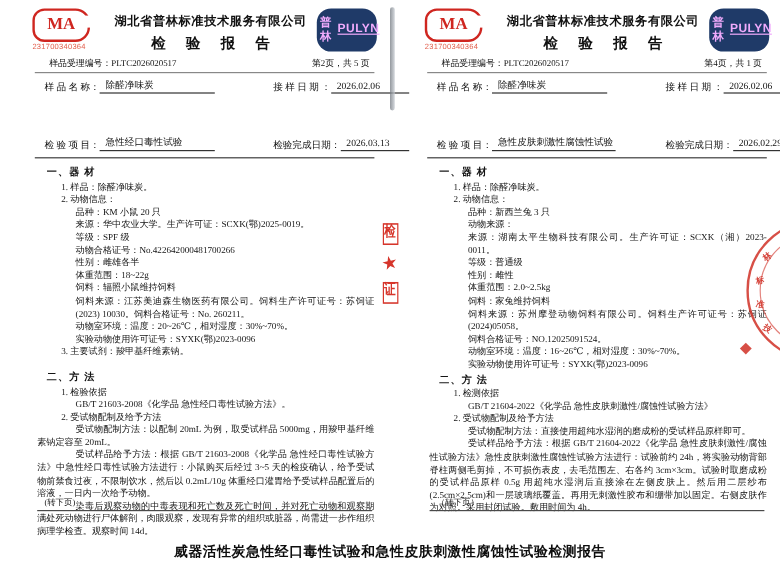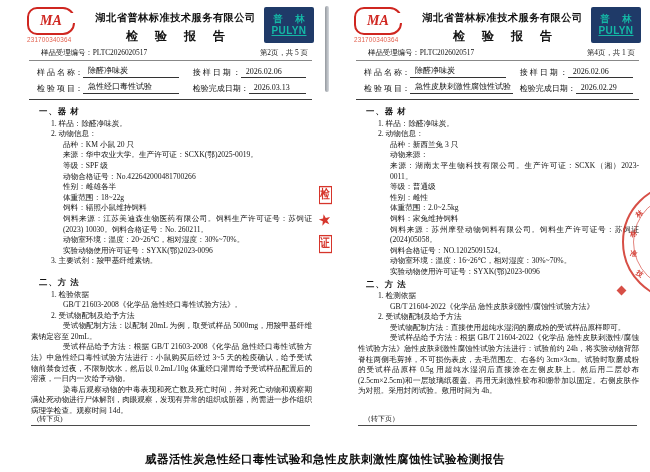--- a/index.html
+++ b/index.html
@@ -5,36 +5,36 @@
   html,body{margin:0;padding:0;background:#ffffff;}
   .canvas{position:relative;width:650px;height:472px;overflow:hidden;background:#ffffff;
           font-family:"Liberation Serif","DejaVu Serif",serif;color:#111;}
   .page{position:absolute;top:0;width:321px;height:442px;background:#fff;}
   
   .hdr{display:flex;align-items:flex-start;padding:7px 8px 0 26px;}
   .ma{width:60px;flex:0 0 auto;text-align:left;}
   .ma-box{width:44px;height:24px;border:2.5px solid #cf2620;border-radius:10px 12px 12px 10px;
           display:flex;align-items:center;justify-content:center;position:relative;background:#fff;}
   .ma-box:after{content:"";position:absolute;right:-3px;top:4px;width:6px;height:10px;background:#fff;}
-  .ma-text{font-style:italic;font-weight:800;font-size:14px;color:#cf2620;letter-spacing:0;line-height:1;}
+  .ma-text{font-weight:800;font-size:14px;color:#cf2620;letter-spacing:0;line-height:1;}
   .ma-num{font-size:6.3px;color:#e2614f;margin-top:1px;letter-spacing:.2px;font-family:"Liberation Sans",sans-serif;}
   .hdr-center{flex:1;text-align:center;padding-top:4px;}
   .company{font-size:10.2px;font-weight:700;letter-spacing:.5px;white-space:nowrap;}
   .rtitle{font-size:12px;font-weight:700;letter-spacing:7px;margin-top:3px;padding-left:7px;}
-  .pulyn{width:50px;height:36px;flex:0 0 auto;display:flex;flex-direction:column;align-items:center;
-         justify-content:center;color:#14b8a6;border-radius:2px;font-family:"Liberation Sans",sans-serif;}
+  .pulyn{width:50px;height:36px;flex:0 0 auto;display:flex;flex-direction:row;align-items:center;
+         justify-content:center;color:#f0abfc;border-radius:12px;font-family:"Liberation Sans",sans-serif;}
   .pulyn-cn{font-size:9.5px;font-weight:700;letter-spacing:5px;padding-left:5px;line-height:1.2;}
   .pulyn-en{font-size:10px;font-weight:700;letter-spacing:.4px;line-height:1.2;text-decoration:underline;}
   
   .accept{display:flex;align-items:baseline;margin:1px 10px 0 28px;padding:2px 4px 2px 12px;
           border-bottom:1px solid #888;font-size:7.4px;}
   .accept .pgno{margin-left:auto;}
   
   .fields{margin:0 10px 0 28px;display:grid;grid-template-columns:55% 45%;row-gap:3px;
-          font-size:8px;padding:4px 0 5px 0;border-bottom:1.6px solid #3d3d3d;}
+          font-size:8px;padding:4px 0 5px 0;border-bottom:1.6px solid #3d3d3d;gap:35px;}
   .fcell{display:flex;align-items:flex-end;padding:0 6px 0 8px;}
   .f-label{white-space:nowrap;}
   .f-value{flex:1;border-bottom:1px solid #333;padding:0 2px 1px 5px;white-space:nowrap;}
   
   .bodytxt{margin:7px 10px 0 30px;font-size:7.6px;line-height:10.6px;color:#141414;text-align:justify;}
   .l-h1{font-weight:700;font-size:8.4px;margin:2px 0 1px 8px;letter-spacing:1px;}
   .l-n1{margin-left:20px;}
   .l-n2{margin-left:32px;}
   .l-p{text-indent:32px;}
   .l-gap{height:9px;}

